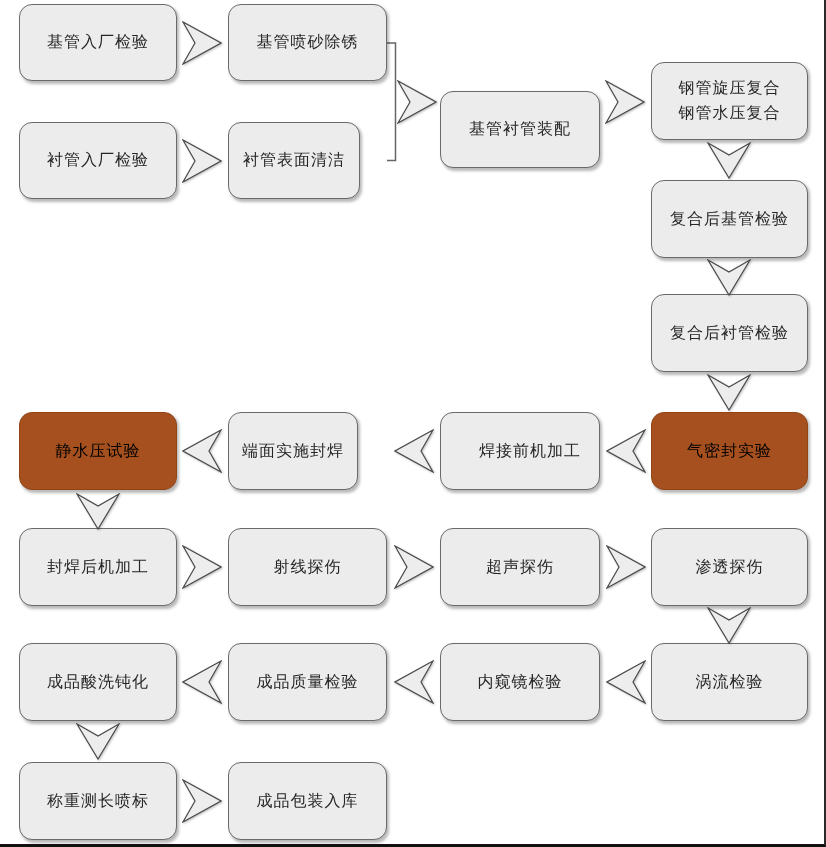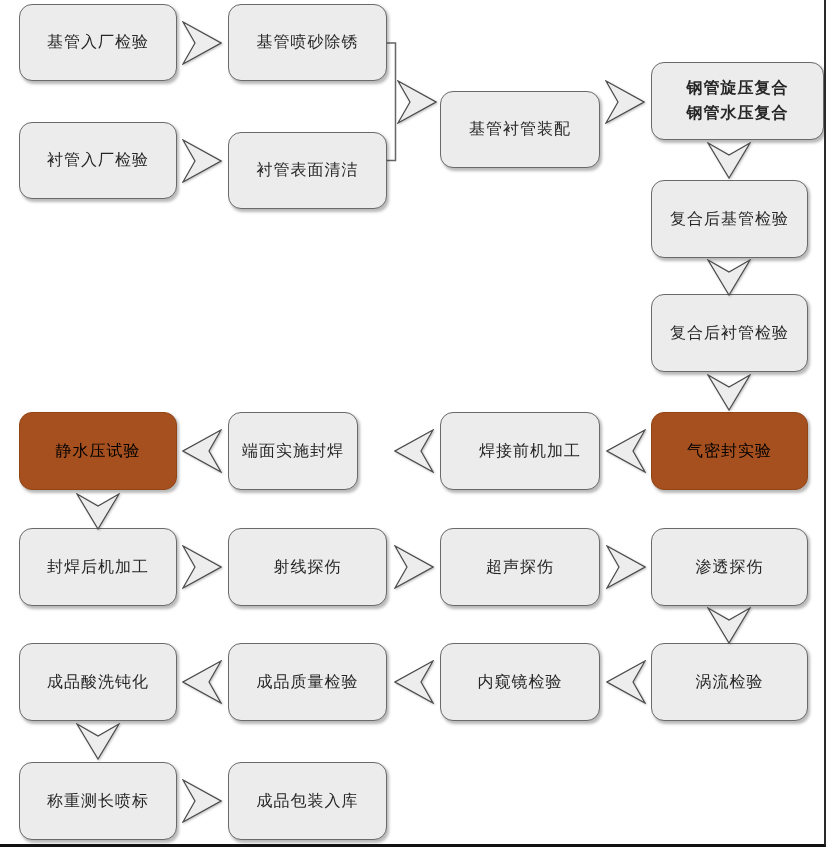--- a/index.html
+++ b/index.html
@@ -55,23 +55,23 @@
 <body>
 
 <div class="stage">
   <svg class="connector-layer" width="826" height="847">
     <path id="bracket-path" d="M 387 43 L 395.5 43 L 395.5 160.5 L 387 160.5" fill="none" stroke="#666666" stroke-width="1.5"></path>
   </svg>
   <div id="nodes-layer">
       <div class="node" style="left: 19px; top: 4px; width: 158px; height: 77px;">基管入厂检验</div>
       <div class="node" style="left: 228px; top: 4px; width: 159px; height: 77px;">基管喷砂除锈</div>
       <div class="node" style="left: 19px; top: 122px; width: 158px; height: 77px;">衬管入厂检验</div>
-      <div class="node" style="left: 228px; top: 132px; width: 159px; height: 77px;">衬管表面清洁</div>
+      <div class="node" style="left: 228px; top: 122px; width: 132px; height: 77px;">衬管表面清洁</div>
       <div class="node" style="left: 440px; top: 63px; width: 160px; height: 77px; margin-top: 28px;">基管衬管装配</div>
-      <div class="node" style="left: 651px; top: 62px; width: 173px; height: 78px; font-weight: bold;">钢管旋压复合
+      <div class="node" style="left: 651px; top: 62px; width: 157px; height: 78px;">钢管旋压复合
 钢管水压复合</div>
       <div class="node" style="left: 651px; top: 180px; width: 157px; height: 78px;">复合后基管检验</div>
       <div class="node" style="left: 651px; top: 294px; width: 157px; height: 78px;">复合后衬管检验</div>
       <div class="node highlight" style="left: 651px; top: 412px; width: 157px; height: 78px;">气密封实验</div>
       <div class="node" style="left: 440px; top: 412px; width: 160px; height: 78px; padding-left: 20px;">焊接前机加工</div>
       <div class="node" style="left: 228px; top: 412px; width: 130px; height: 78px;">端面实施封焊</div>
       <div class="node highlight" style="left: 19px; top: 412px; width: 158px; height: 78px;">静水压试验</div>
       <div class="node" style="left: 19px; top: 528px; width: 158px; height: 78px;">封焊后机加工</div>
       <div class="node" style="left: 228px; top: 528px; width: 159px; height: 78px;">射线探伤</div>
       <div class="node" style="left: 440px; top: 528px; width: 160px; height: 78px;">超声探伤</div>

